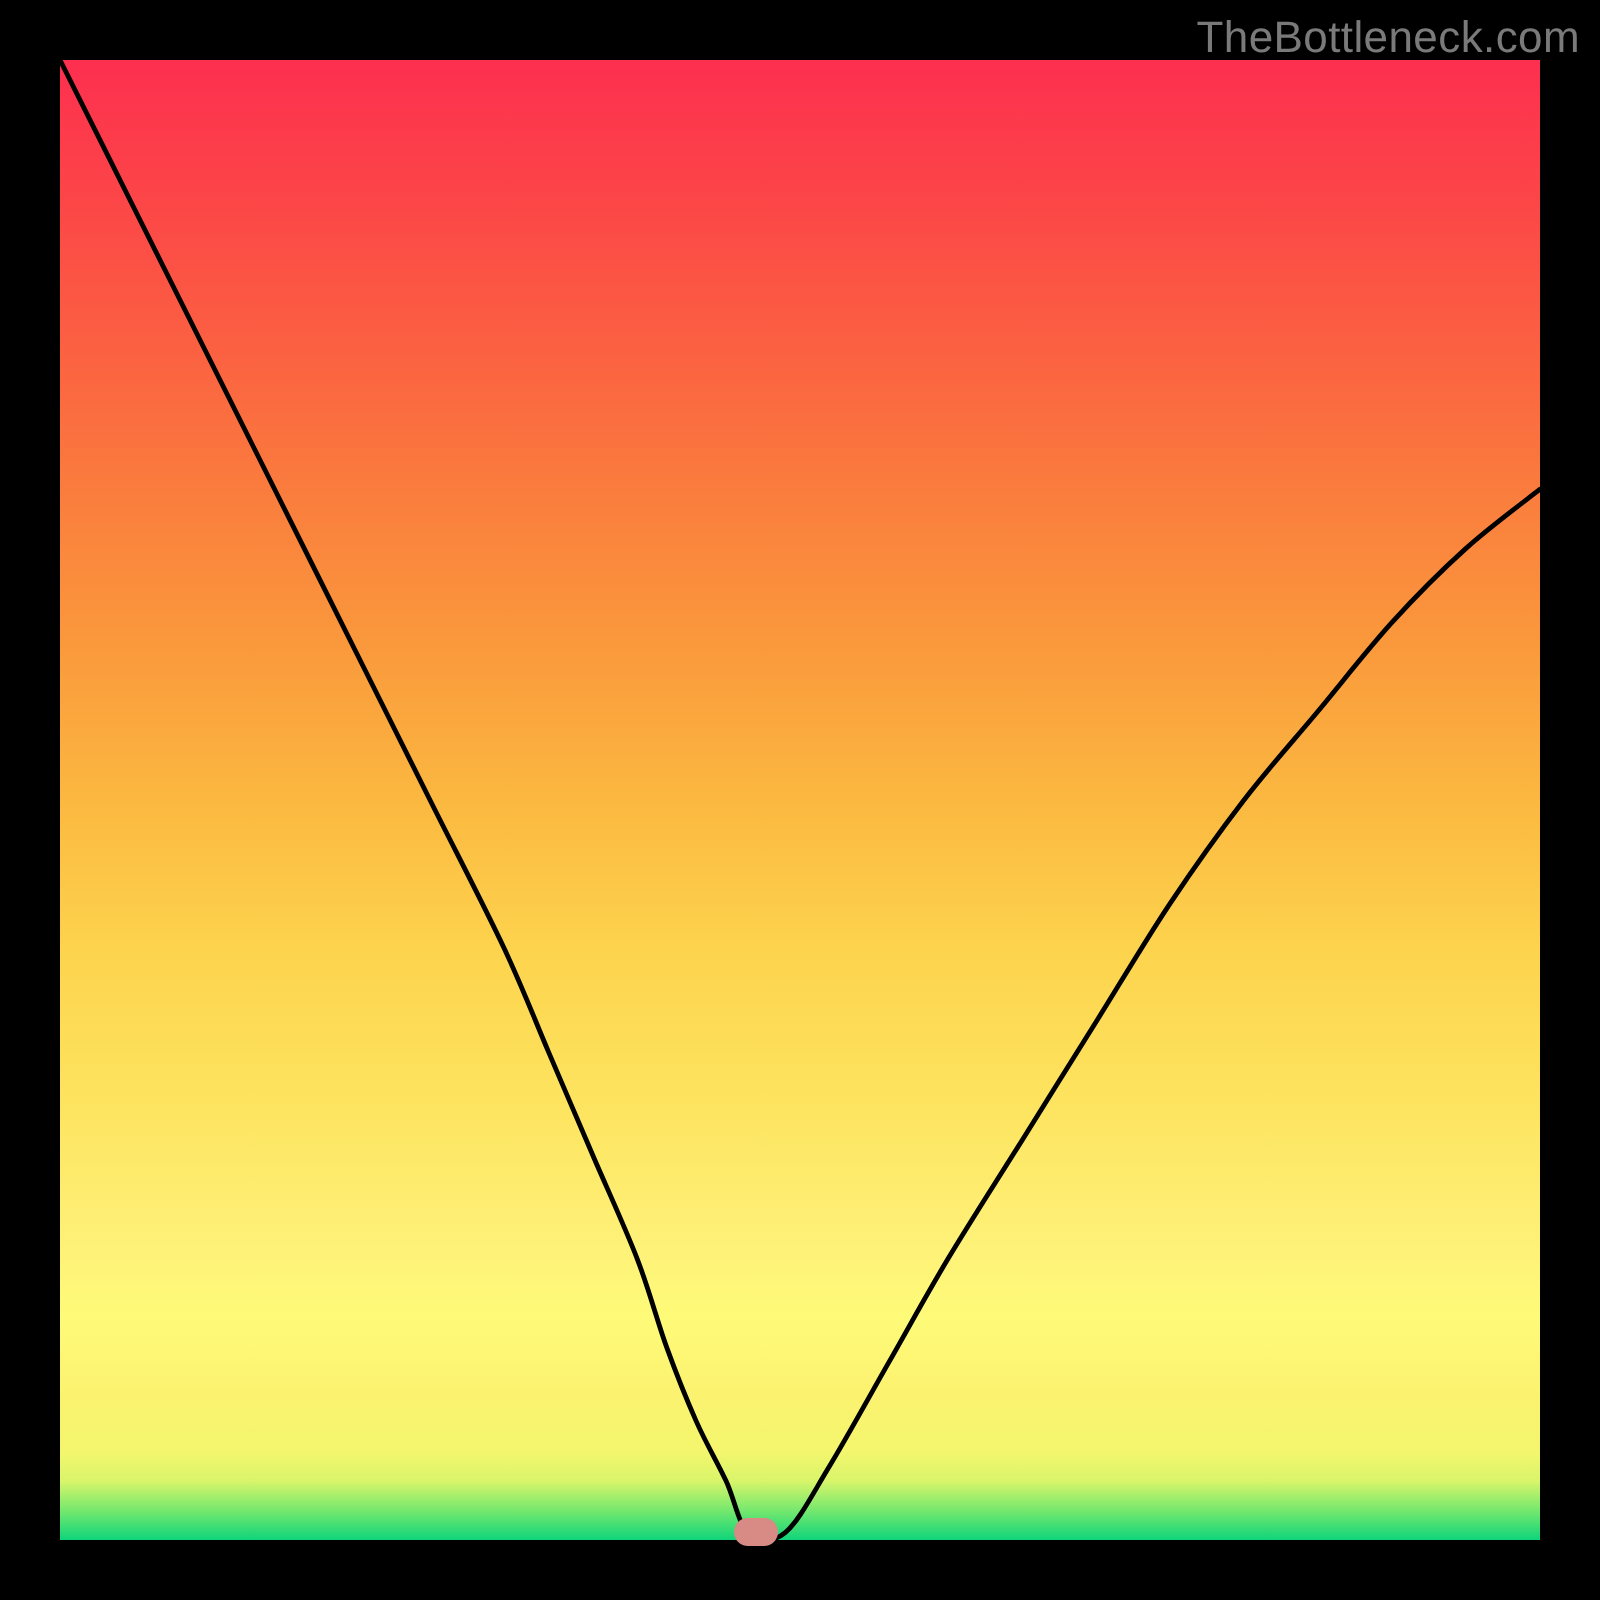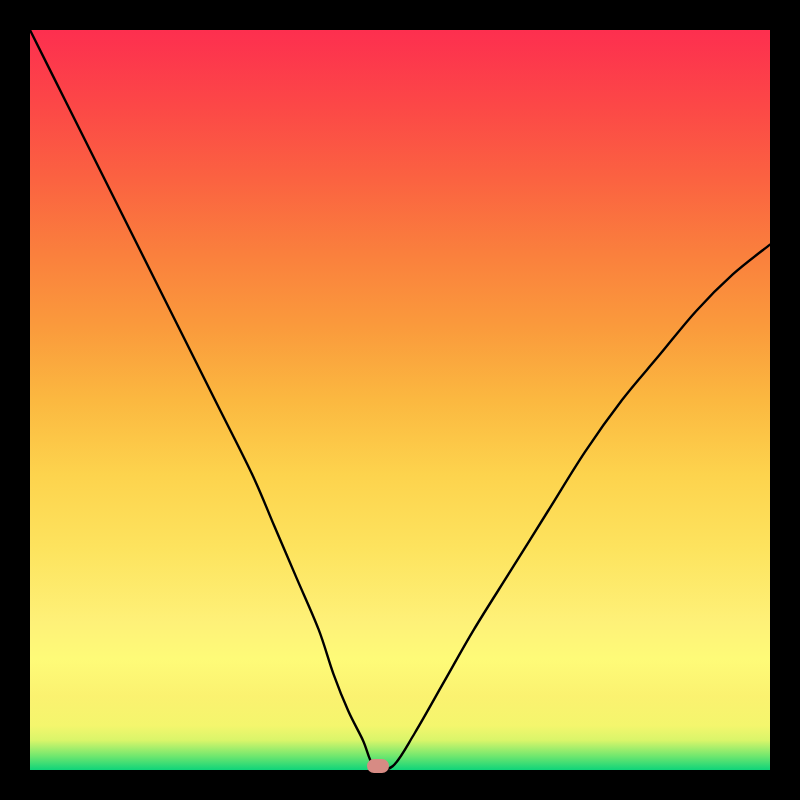--- a/index.html
+++ b/index.html
@@ -80,14 +80,15 @@
 
     <svg class="curve" viewBox="0 0 740 740" preserveAspectRatio="none">
 
       <path id="curve-path" fill="none" stroke="#000000" stroke-width="2.4" stroke-linecap="round" stroke-linejoin="round" d="M 0.00 0.00 C 6.17 12.33, 24.67 49.33, 37.00 74.00 C 49.33 98.67, 61.67 123.33, 74.00 148.00 C 86.33 172.67, 98.67 197.33, 111.00 222.00 C 123.33 246.67, 135.67 271.33, 148.00 296.00 C 160.33 320.67, 172.67 345.33, 185.00 370.00 C 197.33 394.67, 212.13 423.03, 222.00 444.00 C 231.87 464.97, 236.80 478.53, 244.20 495.80 C 251.60 513.07, 259.00 530.33, 266.40 547.60 C 273.80 564.87, 282.43 583.37, 288.60 599.40 C 294.77 615.43, 298.47 630.23, 303.40 643.80 C 308.33 657.37, 313.27 669.70, 318.20 680.80 C 323.13 691.90, 328.68 701.15, 333.00 710.40 C 337.32 719.65, 339.17 731.98, 344.10 736.30 C 349.03 740.62, 355.82 741.85, 362.60 736.30 C 369.38 730.75, 376.17 717.18, 384.80 703.00 C 393.43 688.82, 404.53 668.47, 414.40 651.20 C 424.27 633.93, 432.90 617.90, 444.00 599.40 C 455.10 580.90, 468.67 559.93, 481.00 540.20 C 493.33 520.47, 505.67 500.73, 518.00 481.00 C 530.33 461.27, 542.67 440.30, 555.00 421.80 C 567.33 403.30, 579.67 386.03, 592.00 370.00 C 604.33 353.97, 616.67 340.40, 629.00 325.60 C 641.33 310.80, 653.67 294.77, 666.00 281.20 C 678.33 267.63, 690.67 255.30, 703.00 244.20 C 715.33 233.10, 733.83 219.53, 740.00 214.60"></path>
     </svg>
 
     <div class="marker" id="min-marker" style="left: 336.8px; top: 729.3px; background: rgb(215, 139, 132);"></div>
 
   </div>
 
+  <div class="watermark">TheBottleneck.com</div>
 
 </div>
 
 </body></html>

